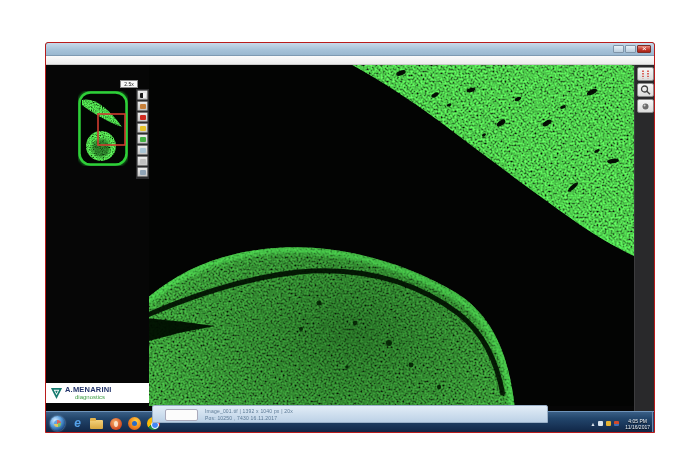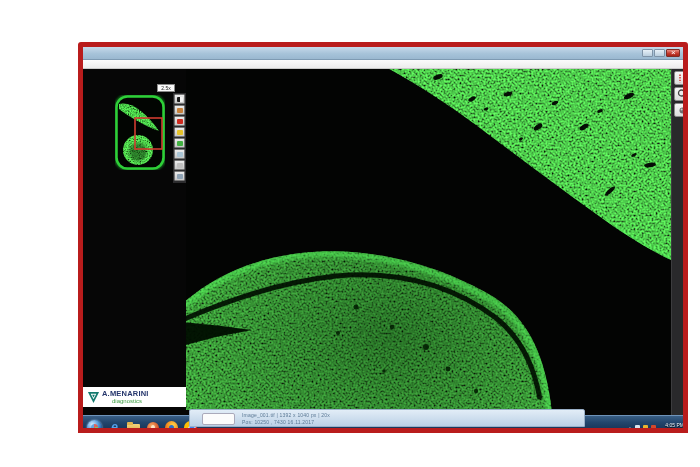--- a/index.html
+++ b/index.html
@@ -1,18 +1,18 @@
 <!DOCTYPE html>
 <html><head>
 <meta charset="utf-8">
 <style>
   * { margin:0; padding:0; box-sizing:border-box; }
   body { background:#ffffff; font-family:"Liberation Sans", sans-serif; }
   .stage { position:relative; width:700px; height:467px; background:#ffffff; overflow:hidden; }
-  .screen { position:absolute; left:45px; top:42px; width:610px; height:391px; background:#060606; border:5px solid #b91c1c; border-radius:3px 3px 0 0; overflow:hidden;margin-left:33px; }
+  .screen { position:absolute; left:45px; top:42px; width:610px; height:391px; background:#060606; border:1px solid #b91c1c; border-radius:3px 3px 0 0; overflow:hidden; }
 
   
   .titlebar { position:absolute; left:0; top:0; width:100%; height:13px;
     background:linear-gradient(#c7daea, #a7c3d9 55%, #9ab8d0); border-bottom:1px solid #7e9ab2; }
   .win-controls { position:absolute; right:3px; top:2px; display:flex; gap:1px; }
   .wc { width:11px; height:8px; border:1px solid #7f94a8; border-radius:1px;
     background:linear-gradient(#e8f1f8,#b9cede); }
   .wc.close { width:14px; background:linear-gradient(#e98c80,#c3372a 60%,#a52417); border-color:#7e2c26; position:relative; }
   .wc.close::after { content:"×"; position:absolute; left:4px; top:-2px; color:#fff; font-size:8px; line-height:10px; }
 

